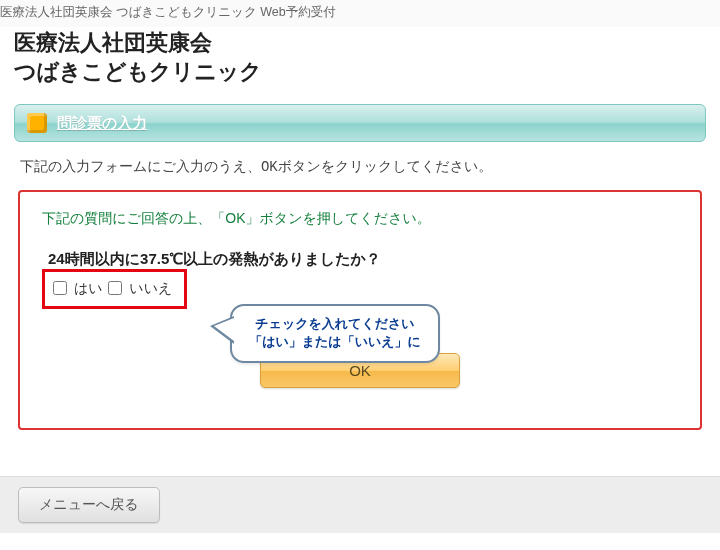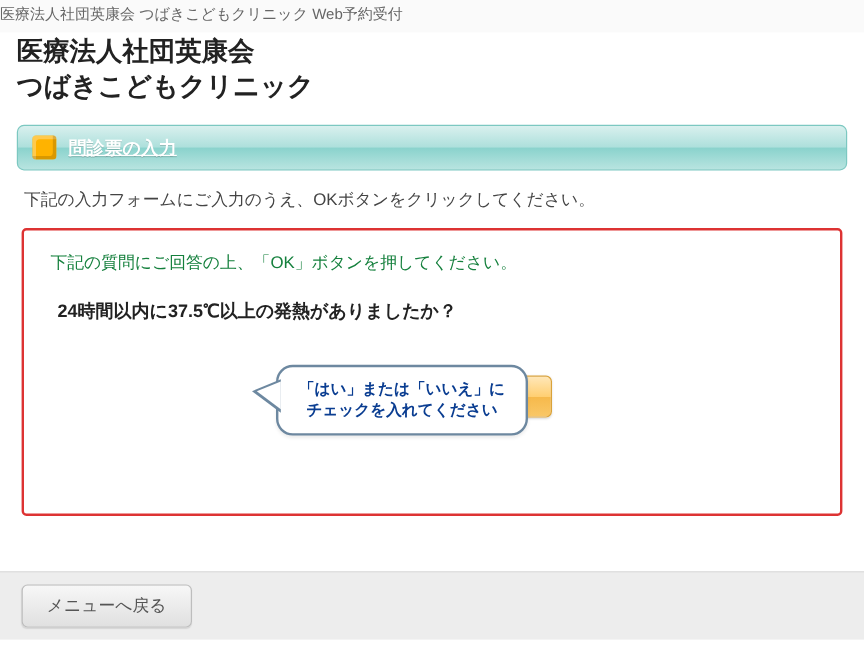--- a/index.html
+++ b/index.html
@@ -47,20 +47,21 @@
     background: #ffb300;
     border-radius: 3px;
     position: relative;
     display: inline-block;
     box-shadow: inset -3px -3px 0 rgba(0,0,0,0.15), inset 3px 3px 0 rgba(255,255,255,0.3);
   }
   .instruction {
     padding: 16px 18px 14px 20px;
     color: #444;
     font-size: 14px;
+    font-family: Liberation Mono, monospace;
   }
   .form-panel {
     margin: 0 18px 0 18px;
     border: 2px solid #d33;
     border-radius: 4px;
     padding: 18px 22px 24px 22px;
     min-height: 240px;
     position: relative;
   }
   .panel-instruction {
@@ -182,26 +183,36 @@
   <span class="cube-icon"></span>
   <span>問診票の入力</span>
 </div>
 
 <div class="instruction">下記の入力フォームにご入力のうえ、OKボタンをクリックしてください。</div>
 
 <div class="form-panel">
   <div class="panel-instruction">下記の質問にご回答の上、「OK」ボタンを押してください。</div>
   <div class="question">24時間以内に37.5℃以上の発熱がありましたか？</div>
 
+  <div class="answer-box">
+    <label>
+      <input type="checkbox" style="">
+      <span>はい</span>
+    </label>
+    <label>
+      <input type="checkbox" style="">
+      <span>いいえ</span>
+    </label>
+  </div>
 
   <div class="bubble-wrap">
     <div class="bubble">
       <div class="bubble-tail"></div>
+      <div>チェックを入れてください</div>
       <div>「はい」または「いいえ」に</div>
-      <div>チェックを入れてください</div>
     </div>
   </div>
 
   <div class="ok-row">
     <button class="ok-button">OK</button>
   </div>
 </div>
 
 <div class="footer-bar">
   <button class="back-button">メニューへ戻る</button>

